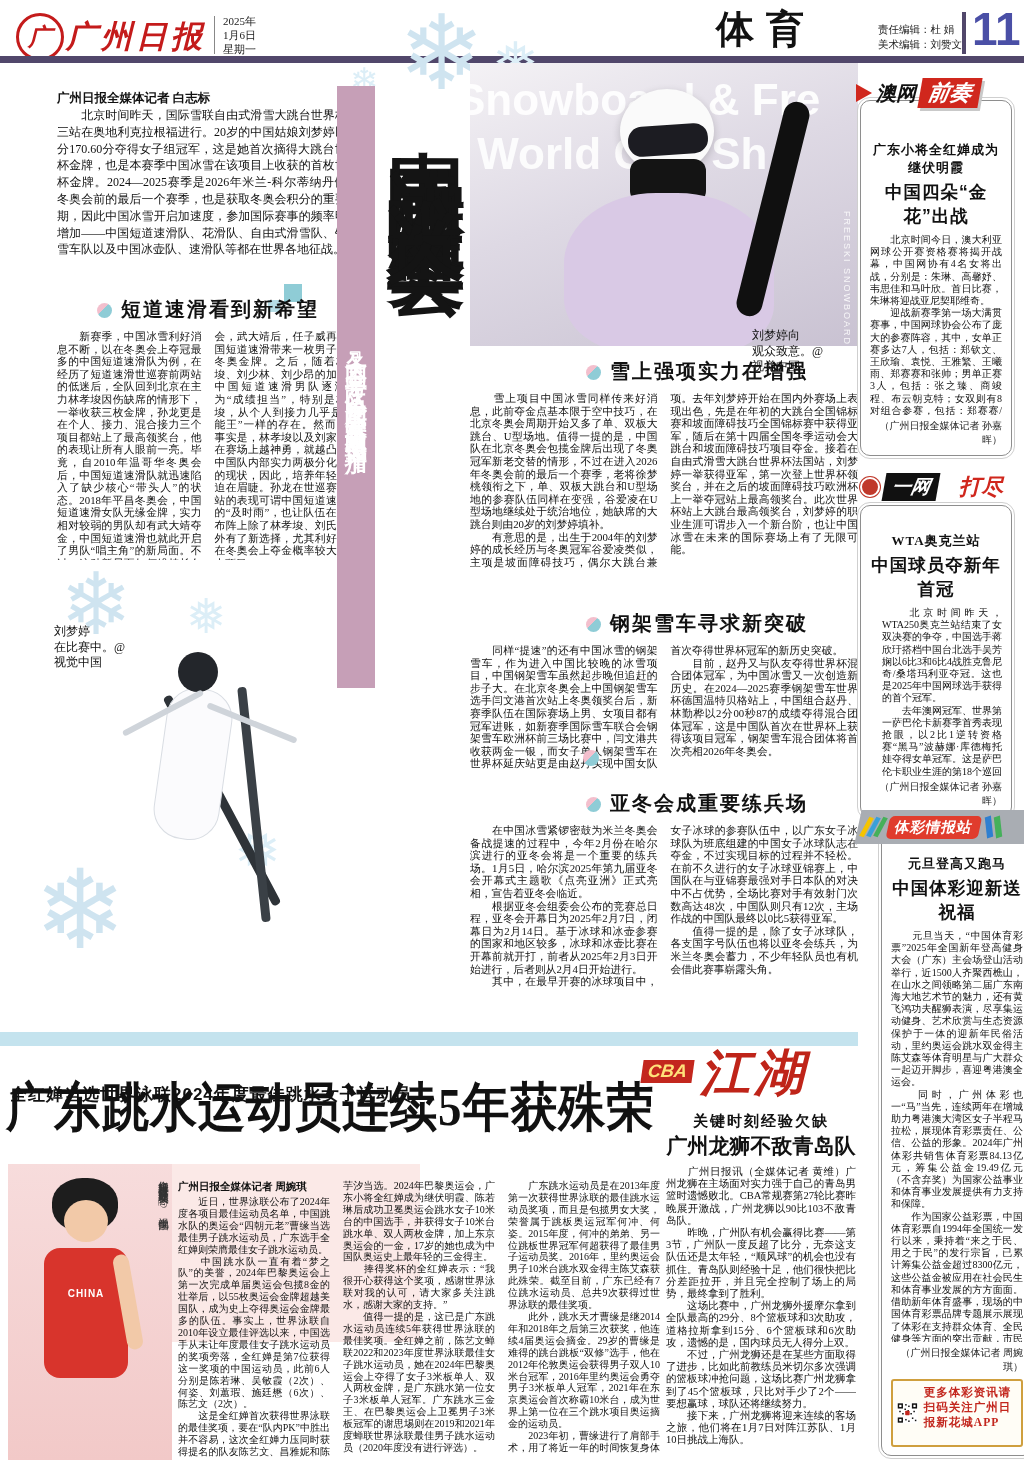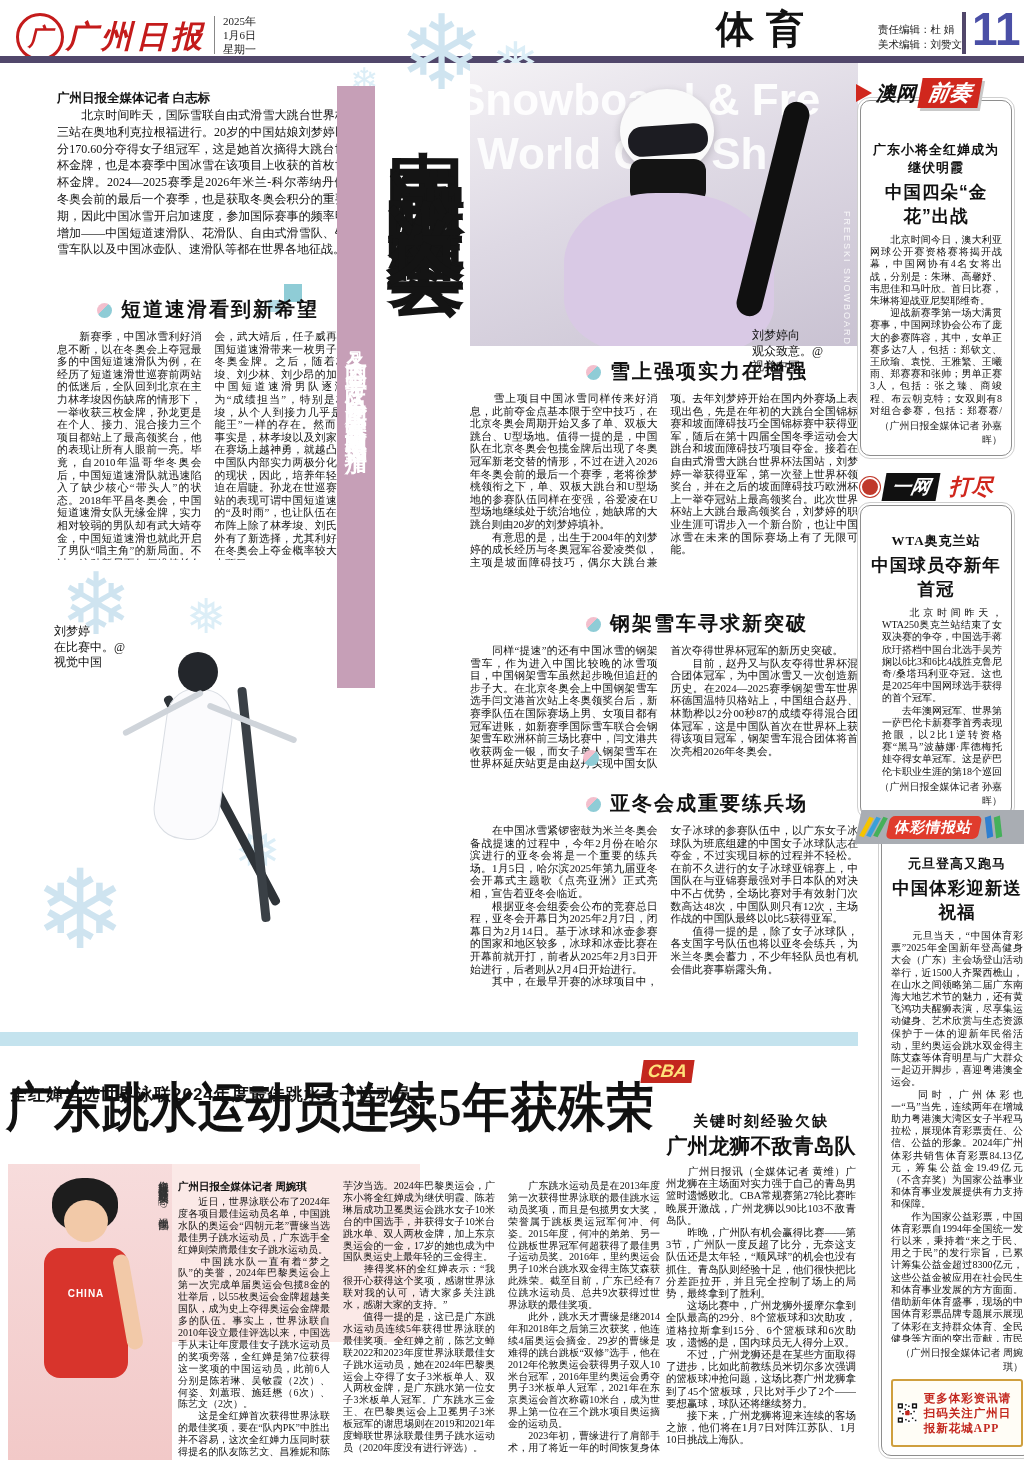--- a/index.html
+++ b/index.html
@@ -156,20 +156,21 @@
 　　捧得奖杯的全红婵表示：“我很开心获得这个奖项，感谢世界泳联对我的认可，请大家多关注跳水，感谢大家的支持。”
 　　值得一提的是，这已是广东跳水运动员连续5年获得世界泳联的最佳奖项。全红婵之前，陈艺文蝉联2022和2023年度世界泳联最佳女子跳水运动员，她在2024年巴黎奥运会上夺得了女子3米板单人、双人两枚金牌，是广东跳水第一位女子3米板单人冠军。广东跳水三金王、在巴黎奥运会上卫冕男子3米板冠军的谢思埸则在2019和2021年度蝉联世界泳联最佳男子跳水运动员（2020年度没有进行评选）。
 　　广东跳水运动员是在2013年度第一次获得世界泳联的最佳跳水运动员奖项，而且是包揽男女大奖，荣誉属于跳板奥运冠军何冲、何姿。2015年度，何冲的弟弟、另一位跳板世界冠军何超获得了最佳男子运动员奖。2016年，里约奥运会男子10米台跳水双金得主陈艾森获此殊荣。截至目前，广东已经有7位跳水运动员、总共9次获得过世界泳联的最佳奖项。
 　　此外，跳水天才曹缘是继2014年和2018年之后第三次获奖，他连续4届奥运会摘金。29岁的曹缘是难得的跳台跳板“双修”选手，他在2012年伦敦奥运会获得男子双人10米台冠军，2016年里约奥运会勇夺男子3米板单人冠军，2021年在东京奥运会首次称霸10米台，成为世界上第一位在三个跳水项目奥运摘金的运动员。
 　　2023年初，曹缘进行了肩部手术，用了将近一年的时间恢复身体机能和技术状态，最终在2024年巴黎奥运会蝉联10米台冠军。曹缘还没有停下来的打算：“感谢世界泳联颁发的最佳运动员奖杯。我将不负韶华，只争朝夕，继续努力，做更好的运动员。”</div>
     </div>
   </div>
 
   <div class="abs" style="left:642px;top:1060px;background:#c3271e;color:#ffe27a;font-weight:bold;font-style:italic;
        font-size:18px;padding:1px 6px;transform:skew(-8deg);font-family:'Liberation Sans',sans-serif;">CBA</div>
+  <div class="abs" style="left:700px;top:1040px;font-weight:bold;font-style:italic;font-size:50px;color:#bf2419;letter-spacing:4px;">江湖</div>
 
   <div class="abs hei" style="left:664px;top:1112px;width:194px;text-align:center;font-weight:bold;font-size:15px;letter-spacing:2px;">关键时刻经验欠缺</div>
   <div class="abs hei" style="left:664px;top:1132px;width:194px;text-align:center;font-weight:bold;font-size:21px;">广州龙狮不敌青岛队</div>
   <div class="abs just preline clip" style="left:666px;top:1166px;width:190px;height:294px;font-size:10.5px;line-height:12.2px;">　　广州日报讯（全媒体记者 黄维）广州龙狮在主场面对实力强于自己的青岛男篮时遗憾败北。CBA常规赛第27轮比赛昨晚展开激战，广州龙狮以90比103不敌青岛队。
 　　昨晚，广州队有机会赢得比赛——第3节，广州队一度反超了比分，无奈这支队伍还是太年轻，“顺风球”的机会也没有抓住。青岛队则经验十足，他们很快把比分差距拉开，并且完全控制了场上的局势，最终拿到了胜利。
 　　这场比赛中，广州龙狮外援摩尔拿到全队最高的29分、8个篮板球和3次助攻，道格拉斯拿到15分、6个篮板球和6次助攻，遗憾的是，国内球员无人得分上双。
 　　不过，广州龙狮还是在某些方面取得了进步，比如此前教练员米切尔多次强调的篮板球冲抢问题，这场比赛广州龙狮拿到了45个篮板球，只比对手少了2个——要想赢球，球队还将继续努力。
 　　接下来，广州龙狮将迎来连续的客场之旅，他们将在1月7日对阵江苏队、1月10日挑战上海队。</div>
 
   <div class="badge" style="left:856px;top:74px;width:162px;height:38px;">
@@ -182,21 +183,21 @@
     <div class="sb-title">中国四朵“金花”出战</div>
     <div class="sb-body just preline clip" style="flex:1;">　　北京时间今日，澳大利亚网球公开赛资格赛将揭开战幕，中国网协有4名女将出战，分别是：朱琳、高馨妤、韦思佳和马叶欣。首日比赛，朱琳将迎战亚尼契耶维奇。
 　　迎战新赛季第一场大满贯赛事，中国网球协会公布了庞大的参赛阵容，其中，女单正赛多达7人，包括：郑钦文、王欣瑜、袁悦、王雅繁、王曦雨、郑赛赛和张帅；男单正赛3人，包括：张之臻、商竣程、布云朝克特；女双则有8对组合参赛，包括：郑赛赛/王欣瑜、徐一璠/杨钊煊、王雅繁/蒋欣玗、张帅/梅拉德诺维奇、袁悦/亚历山德罗娃、郭涵煜/帕诺娃、王曦雨/普河塞娃、汤千慧/帕克斯；男双则有2对组合，包括：张之臻/哈奇、布云朝克特/巴埃纳。
 　　2024年，郑钦文夺得澳网女单亚军和巴黎奥运会女单金牌；小将商竣程在成都公开赛夺得职业生涯首冠。中国军团有望在澳网再创佳绩。</div>
     <div class="credit">（广州日报全媒体记者 孙嘉晖）</div>
   </div>
 
   <div class="badge" style="left:860px;top:470px;width:158px;height:34px;">
     <span style="width:16px;height:16px;border-radius:50%;background:#c0392b;border:2px solid #fff;box-shadow:0 0 0 1px #c0392b;margin-right:4px;"></span>
     <span style="background:#111;color:#fff;font-weight:bold;font-style:italic;font-size:19px;padding:1px 8px;transform:skew(-10deg);">一网</span>
-    <span style="color:#d0271d;font-weight:bold;font-style:italic;font-size:22px;margin-left:11px;">打尽</span>
+    <span style="color:#d0271d;font-weight:bold;font-style:italic;font-size:22px;margin-left:21px;">打尽</span>
   </div>
   <div class="sbox" style="top:505px;height:312px;padding:26px 9px 8px;display:flex;flex-direction:column;">
     <div class="sb-kicker">WTA奥克兰站</div>
     <div class="sb-title">中国球员夺新年首冠</div>
     <div class="sb-body just preline clip" style="flex:1;margin-left:12px;">　　北京时间昨天，WTA250奥克兰站结束了女双决赛的争夺，中国选手蒋欣玗搭档中国台北选手吴芳娴以6比3和6比4战胜克鲁尼奇/桑塔玛利亚夺冠。这也是2025年中国网球选手获得的首个冠军。
 　　去年澳网冠军、世界第一萨巴伦卡新赛季首秀表现抢眼，以2比1逆转资格赛“黑马”波赫娜·库德梅托娃夺得女单冠军。这是萨巴伦卡职业生涯的第18个巡回赛冠军，也是第16个硬地赛冠军。
 　　另外，在联合杯混合网球团体赛决赛中，高芙领衔的美国队以2比0击败斯瓦泰克率领的波兰队，第二次获得联合杯冠军，也是继2023年第一届后时隔2年再次夺冠。</div>
     <div class="credit">（广州日报全媒体记者 孙嘉晖）</div>
   </div>
 
@@ -209,21 +210,21 @@
     <span style="width:6px;height:22px;background:#45b05a;transform:rotate(-18deg);margin-left:3px;"></span>
   </div>
   <div class="sbox" style="top:826px;height:630px;padding:28px 9px 8px;display:flex;flex-direction:column;margin-left:21px;">
     <div class="sb-kicker">元旦登高又跑马</div>
     <div class="sb-title">中国体彩迎新送祝福</div>
     <div class="sb-body just preline clip" style="flex:1;">　　元旦当天，“中国体育彩票”2025年全国新年登高健身大会（广东）主会场登山活动举行，近1500人齐聚西樵山，在山水之间领略第二届广东南海大地艺术节的魅力，还有黄飞鸿功夫醒狮表演，尽享集运动健身、艺术欣赏与生态资源保护于一体的迎新年民俗活动，里约奥运会跳水双金得主陈艾森等体育明星与广大群众一起迈开脚步，喜迎粤港澳全运会。
 　　同时，广州体彩也一“马”当先，连续两年在增城助力粤港澳大湾区女子半程马拉松，展现体育彩票责任、公信、公益的形象。2024年广州体彩共销售体育彩票84.13亿元，筹集公益金19.49亿元（不含弃奖）为国家公益事业和体育事业发展提供有力支持和保障。
 　　作为国家公益彩票，中国体育彩票自1994年全国统一发行以来，秉持着“来之于民、用之于民”的发行宗旨，已累计筹集公益金超过8300亿元，这些公益金被应用在社会民生和体育事业发展的方方面面。借助新年体育盛事，现场的中国体育彩票品牌专题展示展现了体彩在支持群众体育、全民健身等方面的突出贡献，市民群众可直观了解体彩公益金使用等情况。体彩也为参与者送上新年祝福，粉红色的玫瑰与气球为女性马拉松跑者创造了温馨舞台，“新春贺岁市集”则有祝福“红包”、蛇年大吉利是封、乐小星IP贺岁打卡点、冰壶大挑战、顶呱刮“爱要大声夸”等多样化的互动体验。
 　　昨晚，25002期7星彩开奖号码为696428+14，奖池金额3.06亿元，更多开奖详情请扫本版二维码了解。</div>
     <div class="credit">（广州日报全媒体记者 周婉琪）</div>
-    <div style="border:2px solid #cf9f3e;border-radius:3px;margin-top:5px;padding:4px;display:flex;gap:6px;align-items:center;background:#fffdf6;">
+    <div style="border:2px solid #cf9f3e;border-radius:3px;margin-top:5px;padding:4px;display:flex;gap:6px;background:#fffdf6;">
       <svg width="56" height="56" viewBox="0 0 56 56">
         <rect x="0" y="0" width="56" height="56" fill="#fff"></rect>
         <rect x="2" y="2" width="14" height="14" fill="#111"></rect>
           <rect x="6" y="6" width="6" height="6" fill="#fff"></rect>
         <rect x="40" y="2" width="14" height="14" fill="#111"></rect>
           <rect x="44" y="6" width="6" height="6" fill="#fff"></rect>
         <rect x="2" y="40" width="14" height="14" fill="#111"></rect>
           <rect x="6" y="44" width="6" height="6" fill="#fff"></rect>
         <rect x="22" y="4" width="4" height="4" fill="#111"></rect>
           <rect x="30" y="8" width="4" height="4" fill="#111"></rect>

